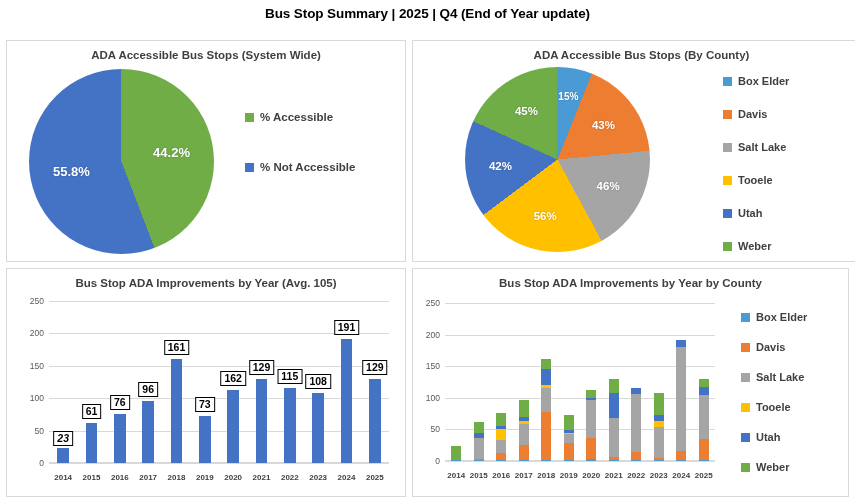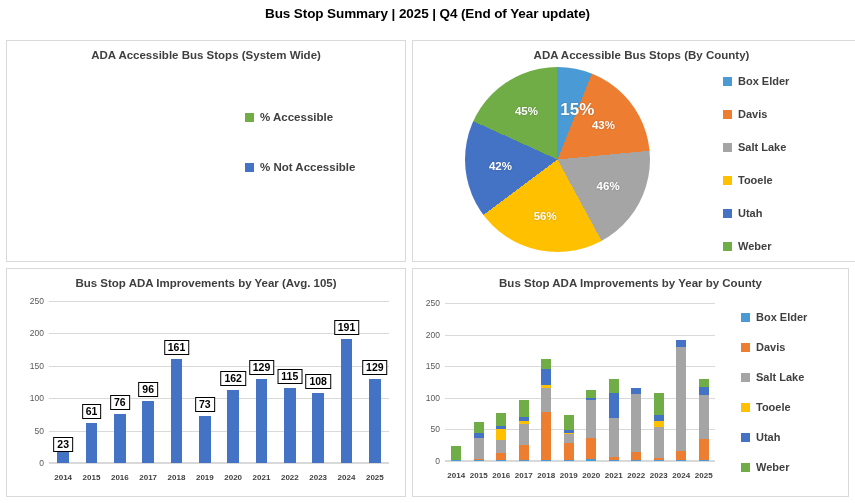--- a/index.html
+++ b/index.html
@@ -78,37 +78,42 @@
 </style>
 </head>
 <body>
 
 <div class="dash">
 
   <div class="page-title">Bus Stop Summary | 2025 | Q4 (End of Year update)</div>
 
   <div class="panel" id="panel-tl">
     <div class="chart-title" id="t-tl">ADA Accessible Bus Stops (System Wide)</div>
+    <div class="pie-wrap" id="pie1-wrap" style="left:22px;top:28px;width:185px;height:185px;">
+      <div class="pie" id="pie1" style="left: 0px; top: 0px; width: 185px; height: 185px; background: conic-gradient(rgb(112, 173, 71) 0deg, rgb(112, 173, 71) 159.12deg, rgb(68, 114, 196) 159.12deg, rgb(68, 114, 196) 360deg);"></div>
+    <div class="slice-label" style="left: 142.533px; top: 83.2812px; font-size: 13px;">44.2%</div>
+        <div class="slice-label" style="left: 42.4672px; top: 101.719px; font-size: 13px;">55.8%</div>
+      </div>
     <div class="legend" id="legend1" style="left:238px;top:70px;">
         <div class="legend-item" style="margin-bottom: 38px;">
           <span class="legend-sw" style="background: rgb(112, 173, 71); width: 9px; height: 9px;"></span>
           <span class="legend-tx" style="font-size: 11.5px;">% Accessible</span>
         </div>
         <div class="legend-item" style="margin-bottom: 38px;">
           <span class="legend-sw" style="background: rgb(68, 114, 196); width: 9px; height: 9px;"></span>
           <span class="legend-tx" style="font-size: 11.5px;">% Not Accessible</span>
         </div>
       </div>
   </div>
 
   <div class="panel" id="panel-tr">
     <div class="chart-title" id="t-tr">ADA Accessible Bus Stops (By County)</div>
     <div class="pie-wrap" id="pie2-wrap" style="left:52px;top:26px;width:185px;height:185px;">
       <div class="pie" id="pie2" style="left: 0px; top: 0px; width: 185px; height: 185px; background: conic-gradient(rgb(74, 155, 213) 0deg, rgb(74, 155, 213) 21.862deg, rgb(237, 125, 49) 21.862deg, rgb(237, 125, 49) 84.534deg, rgb(165, 165, 165) 84.534deg, rgb(165, 165, 165) 151.579deg, rgb(255, 192, 0) 151.579deg, rgb(255, 192, 0) 233.198deg, rgb(68, 114, 196) 233.198deg, rgb(68, 114, 196) 294.413deg, rgb(112, 173, 71) 294.413deg, rgb(112, 173, 71) 360deg);"></div>
-    <div class="slice-label" style="left: 103.375px; top: 43px; font-size: 17px; margin-left: 9px;">15%</div>
+    <div class="slice-label" style="left: 103.375px; top: 29px; font-size: 10px;">15%</div>
         <div class="slice-label" style="left: 138.421px; top: 58.1447px; font-size: 11.5px;">43%</div>
         <div class="slice-label" style="left: 143.11px; top: 119.474px; font-size: 11.5px; text-align: center;">46%</div>
         <div class="slice-label" style="left: 80.196px; top: 148.515px; font-size: 11.5px;">56%</div>
         <div class="slice-label" style="left: 35.4848px; top: 98.6881px; font-size: 11.5px;">42%</div>
         <div class="slice-label" style="left: 61.4385px; top: 44.29px; font-size: 11.5px;">45%</div>
       </div>
     <div class="legend" id="legend2" style="left:310px;top:34px;">
         <div class="legend-item" style="margin-bottom: 21px;">
           <span class="legend-sw" style="background: rgb(74, 155, 213); width: 9px; height: 9px;"></span>
           <span class="legend-tx" style="font-size: 11px;">Box Elder</span>
@@ -146,21 +151,21 @@
         <div class="ytick" style="top: 129.6px;">50</div>
         <div class="grid-line" style="top: 97.2px;"></div>
         <div class="ytick" style="top: 97.2px;">100</div>
         <div class="grid-line" style="top: 64.8px;"></div>
         <div class="ytick" style="top: 64.8px;">150</div>
         <div class="grid-line" style="top: 32.4px;"></div>
         <div class="ytick" style="top: 32.4px;">200</div>
         <div class="grid-line" style="top: 0px;"></div>
         <div class="ytick" style="top: 0px;">250</div>
         <div class="bar" style="left: 8.21667px; width: 11.9px; height: 14.904px; background: rgb(68, 114, 196);"></div>
-        <div class="dlabel" style="left: 14.1667px; top: 151px;">23</div>
+        <div class="dlabel" style="left: 14.1667px; top: 145px; font-style: italic;">23</div>
         <div class="bar" style="left: 36.55px; width: 11.9px; height: 39.528px; background: rgb(68, 114, 196);"></div>
         <div class="dlabel" style="left: 42.5px; top: 118.472px;">61</div>
         <div class="bar" style="left: 64.8833px; width: 11.9px; height: 49.248px; background: rgb(68, 114, 196);"></div>
         <div class="dlabel" style="left: 70.8333px; top: 108.752px;">76</div>
         <div class="bar" style="left: 93.2167px; width: 11.9px; height: 62.208px; background: rgb(68, 114, 196);"></div>
         <div class="dlabel" style="left: 99.1667px; top: 95.792px;">96</div>
         <div class="bar" style="left: 121.55px; width: 11.9px; height: 104.328px; background: rgb(68, 114, 196);"></div>
         <div class="dlabel" style="left: 127.5px; top: 53.672px;">161</div>
         <div class="bar" style="left: 149.883px; width: 11.9px; height: 47.304px; background: rgb(68, 114, 196);"></div>
         <div class="dlabel" style="left: 155.833px; top: 110.696px;">73</div>

